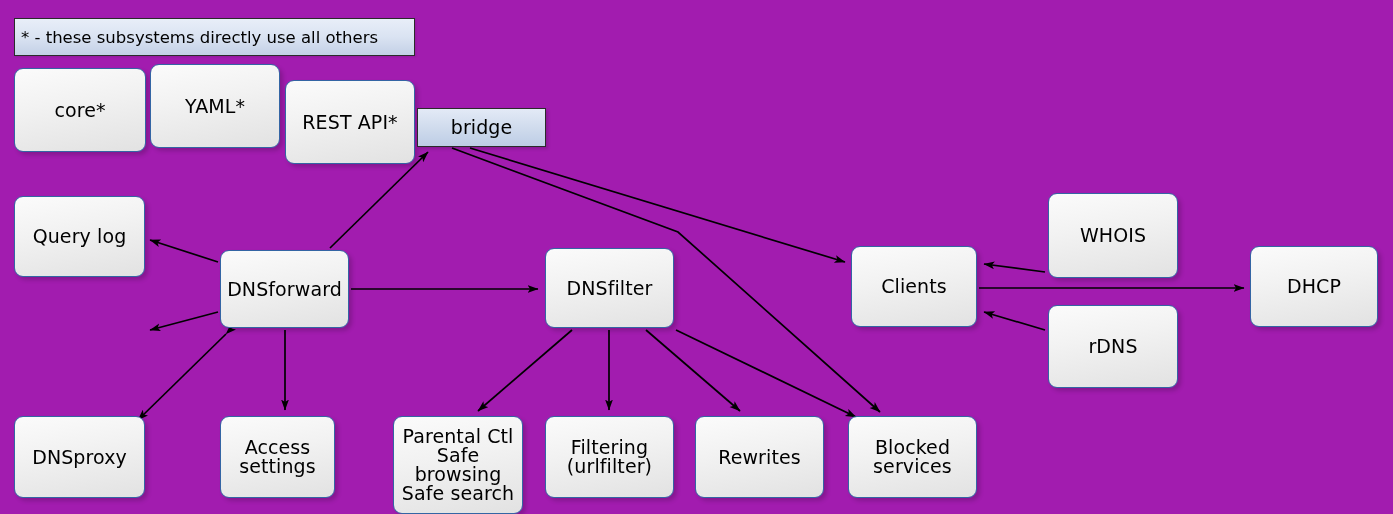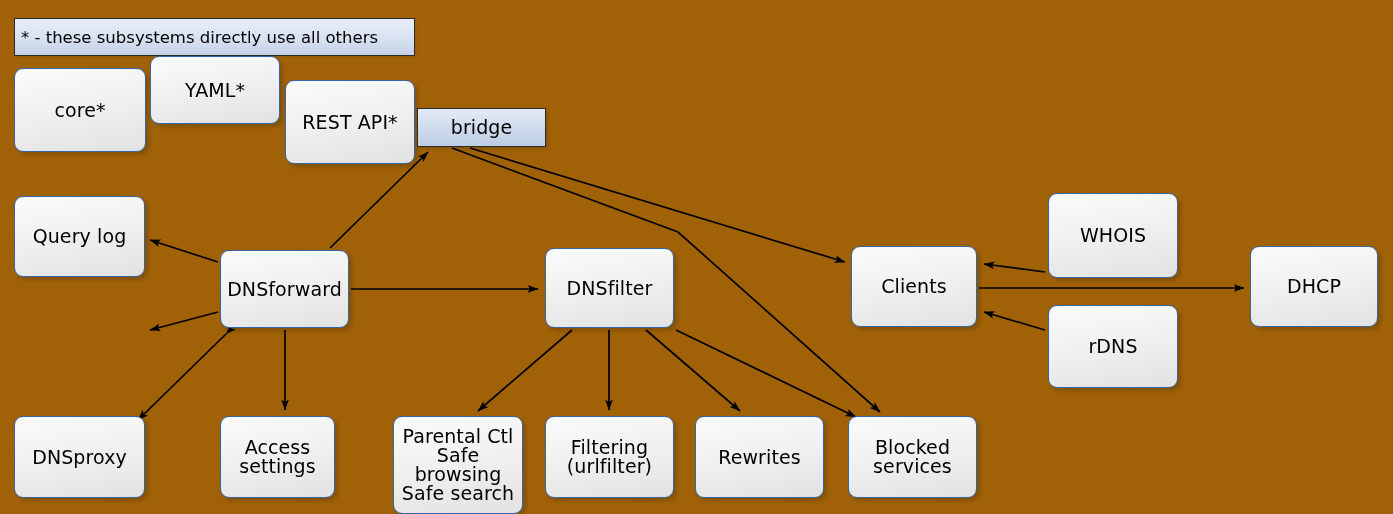--- a/index.html
+++ b/index.html
@@ -1,16 +1,16 @@
 <!DOCTYPE html>
 <html><head>
 <meta charset="utf-8">
 <style>
   html,body{margin:0;padding:0;background:#ffffff;}
-  #canvas{position:relative;width:1393px;height:514px;background:#a16207;
+  #canvas{position:relative;width:1393px;height:514px;background:#a21caf;
           font-family:"DejaVu Sans","Liberation Sans",sans-serif;overflow:hidden;}
   svg.edges{position:absolute;left:0;top:0;width:1393px;height:514px;pointer-events:none;}
   .node{position:absolute;box-sizing:border-box;display:flex;align-items:center;
         justify-content:center;text-align:center;
         border:1.6px solid #3465a4;border-radius:9px;
         background:linear-gradient(170deg,#fbfbfb 0%,#f2f2f2 40%,#e2e2e2 100%);
         box-shadow:3px 3px 4px rgba(0,0,0,0.18);
         color:#000;font-size:19px;line-height:19px;letter-spacing:.1px;z-index:2;}
   .node span{display:block;padding:0 4px;}
   .node.bridge{border:1.6px solid #2b2b2b;border-radius:0;
@@ -56,21 +56,21 @@
     </g>
   </svg>
 
   <div class="legend" style="left:14px;top:18px;width:401px;height:38px;">
     <span>* - these subsystems directly use all others</span>
   </div>
 
   <div class="node" style="left: 14px; top: 68px; width: 132px; height: 84px;">
       <span>core*</span>
     </div>
-  <div class="node" style="left: 150px; top: 56px; width: 130px; height: 68px;">
+  <div class="node" style="left: 150px; top: 64px; width: 130px; height: 84px;">
       <span>YAML*</span>
     </div>
   <div class="node" style="left: 285px; top: 80px; width: 130px; height: 84px;">
       <span>REST API*</span>
     </div>
   <div class="node bridge" style="left: 417px; top: 108px; width: 129px; height: 39px;">
       <span>bridge</span>
     </div>
   <div class="node" style="left: 14px; top: 196px; width: 131px; height: 81px;">
       <span>Query log</span>

